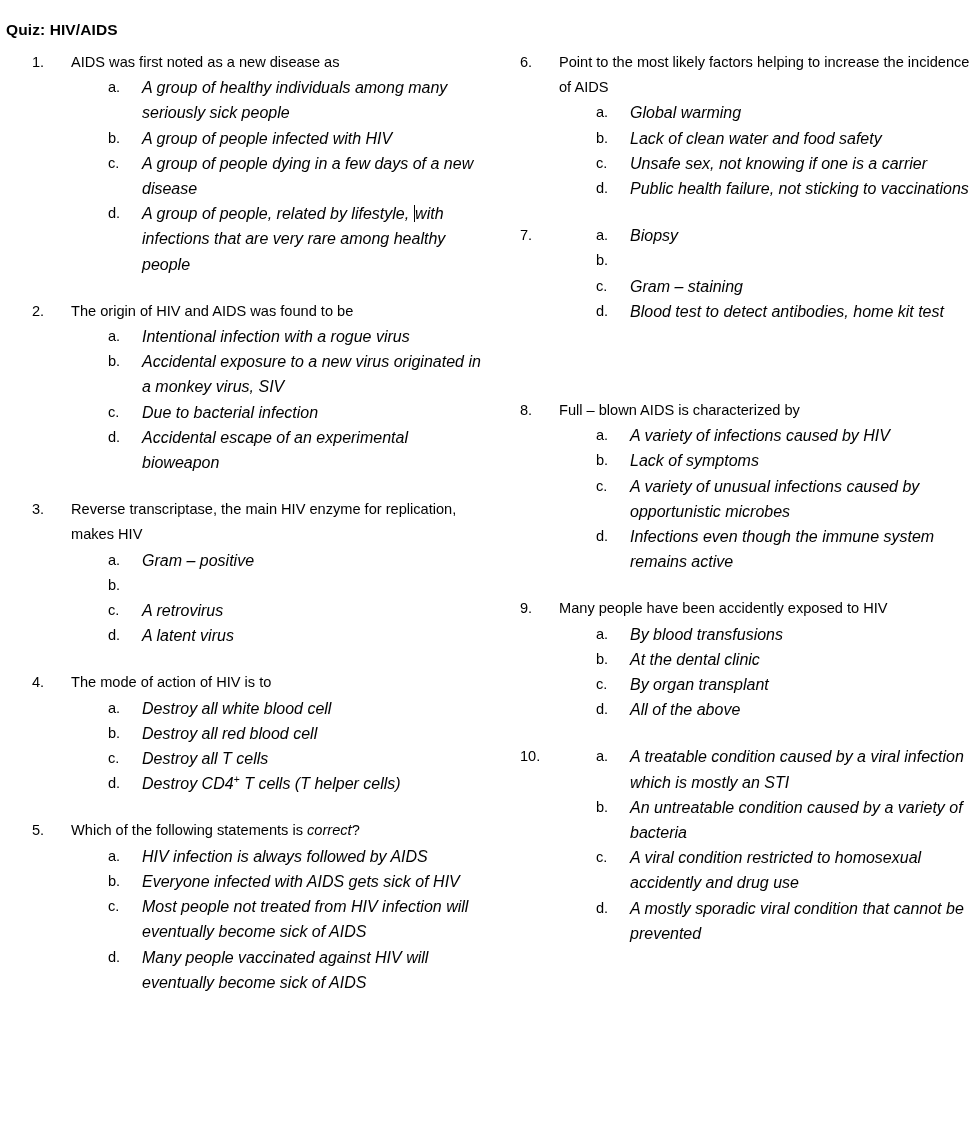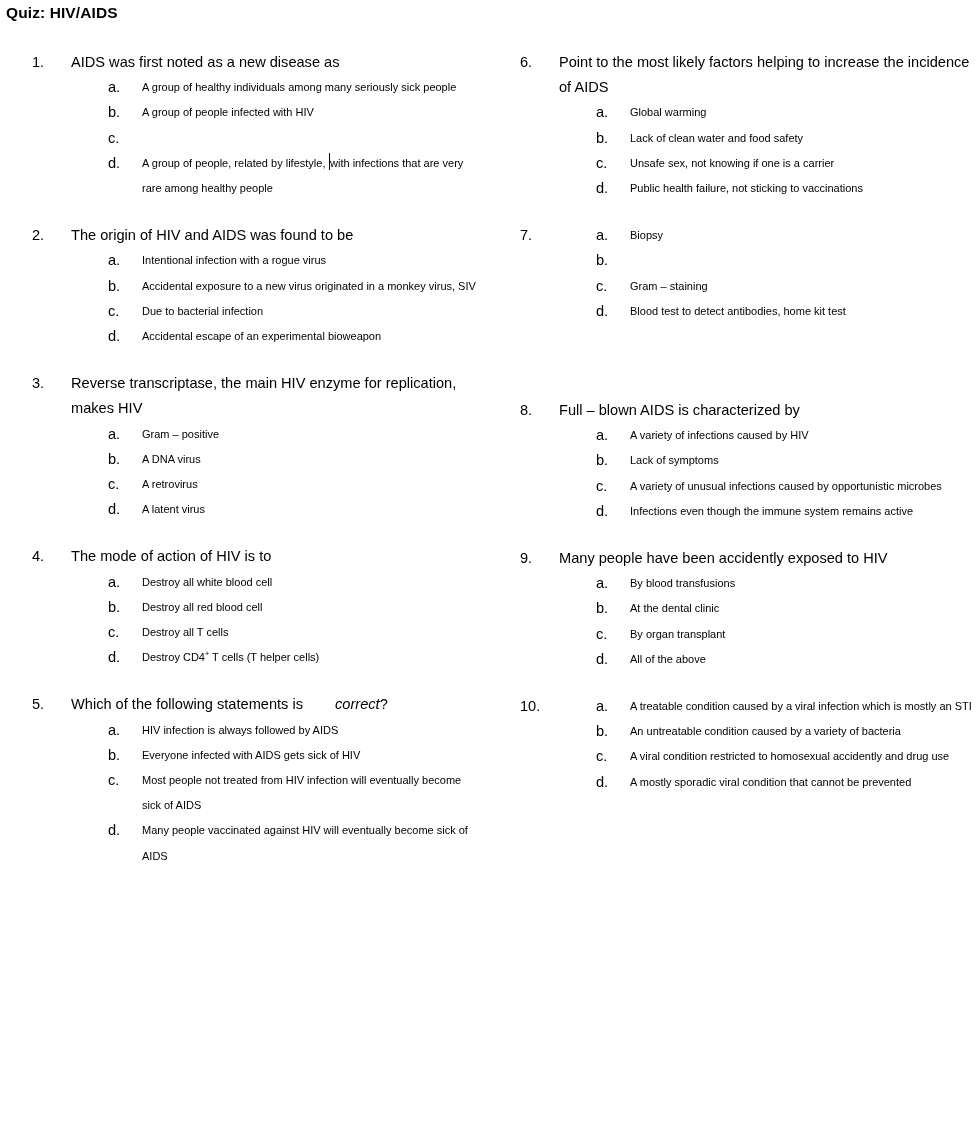--- a/index.html
+++ b/index.html
@@ -19,21 +19,21 @@
   .page {
     position: relative;
     width: 980px;
     height: 1146px;
     box-sizing: border-box;
   }
 
   .doc-title {
     position: absolute;
     left: 6px;
-    top: 4px;
+    top: 21px;
     font-size: 15.5px;
     font-weight: bold;
     letter-spacing: 0.1px;
     white-space: nowrap;
     text-align: right;
   }
 
   .columns {
     position: absolute;
     left: 0;
@@ -90,40 +90,41 @@
   .a-letter {
     flex: 0 0 auto;
     width: 34px;
     font-size: 14.6px;
     line-height: 25.2px;
   }
 
   .a-text {
     flex: 1 1 auto;
     min-width: 0;
-    font-size: 11px;
+    font-size: 16px;
     line-height: 25.2px;
+    font-style: italic;
   }
 
   .caret {
     display: inline-block;
     width: 1px;
     height: 17px;
     background: #000;
     vertical-align: -3px;
     margin-right: 0.5px;
   }
 
   sup {
     font-size: 0.66em;
     vertical-align: super;
     line-height: 0;
   }
 
-  i { font-style: italic; margin-left: 28px; }
+  i { font-style: italic; }
 </style>
 </head>
 <body>
 
 <div class="page">
 
   <div class="doc-title">Quiz: HIV/AIDS</div>
 
   <div class="columns">
     <div class="column column-left">
@@ -135,20 +136,21 @@
               <div class="answer">
                 <div class="a-letter">a.</div>
                 <div class="a-text">A group of healthy individuals among many seriously sick people</div>
               </div>
               <div class="answer">
                 <div class="a-letter">b.</div>
                 <div class="a-text">A group of people infected with HIV</div>
               </div>
               <div class="answer">
                 <div class="a-letter">c.</div>
+                <div class="a-text">A group of people dying in a few days of a new disease</div>
               </div>
               <div class="answer">
                 <div class="a-letter">d.</div>
                 <div class="a-text">A group of people, related by lifestyle, <span class="caret"></span>with infections that are very rare among healthy people</div>
               </div>
             </div>
           </div>
         </div>
         <div class="question">
           <div class="q-number">2.</div>
@@ -178,21 +180,20 @@
           <div class="q-number">3.</div>
           <div class="q-body">
             <div class="q-stem">Reverse transcriptase, the main HIV enzyme for replication, makes HIV</div>
             <div class="answers">
               <div class="answer">
                 <div class="a-letter">a.</div>
                 <div class="a-text">Gram – positive</div>
               </div>
               <div class="answer">
                 <div class="a-letter">b.</div>
-                <div class="a-text">A DNA virus</div>
               </div>
               <div class="answer">
                 <div class="a-letter">c.</div>
                 <div class="a-text">A retrovirus</div>
               </div>
               <div class="answer">
                 <div class="a-letter">d.</div>
                 <div class="a-text">A latent virus</div>
               </div>
             </div>

